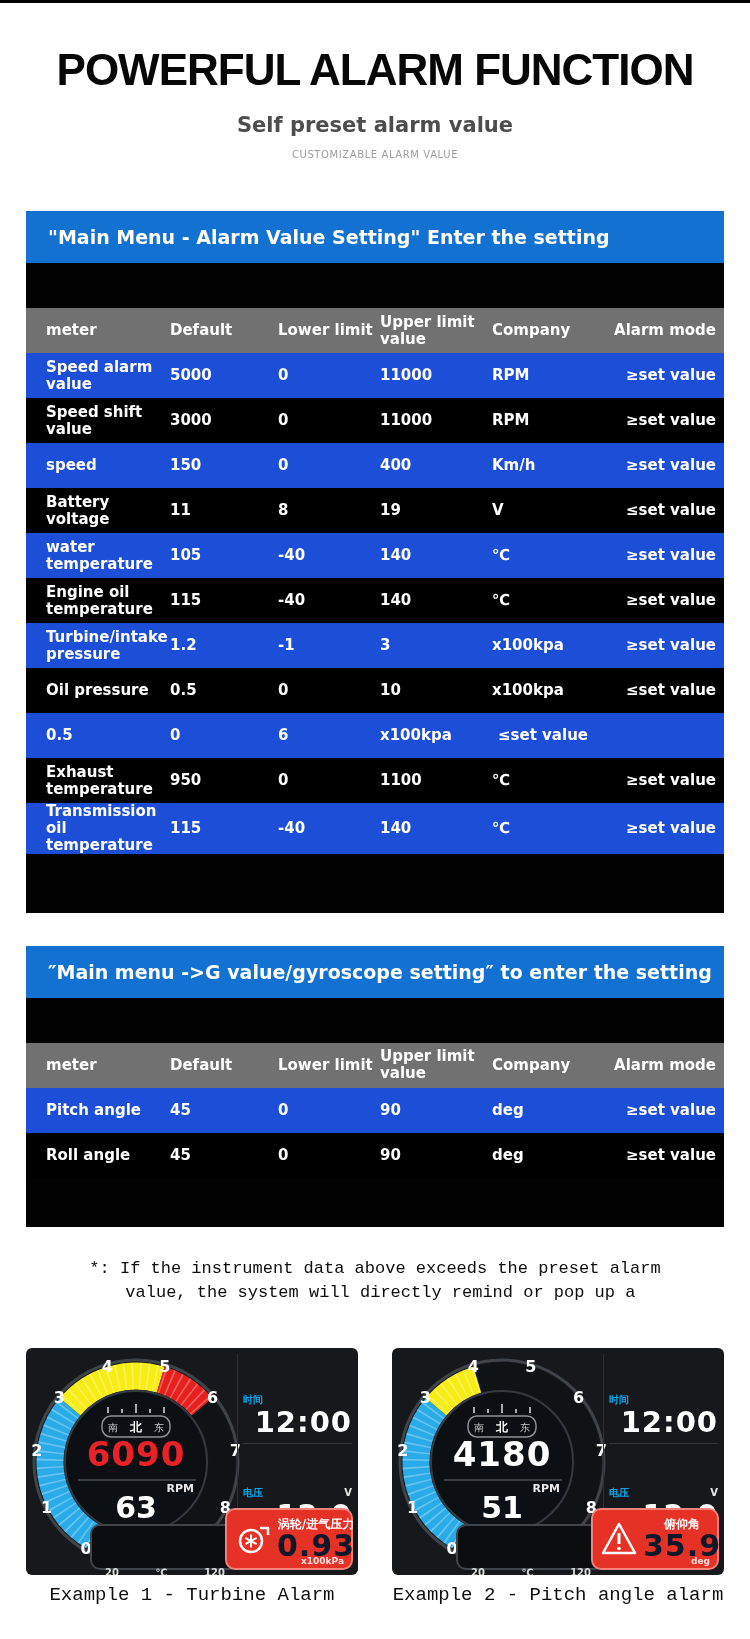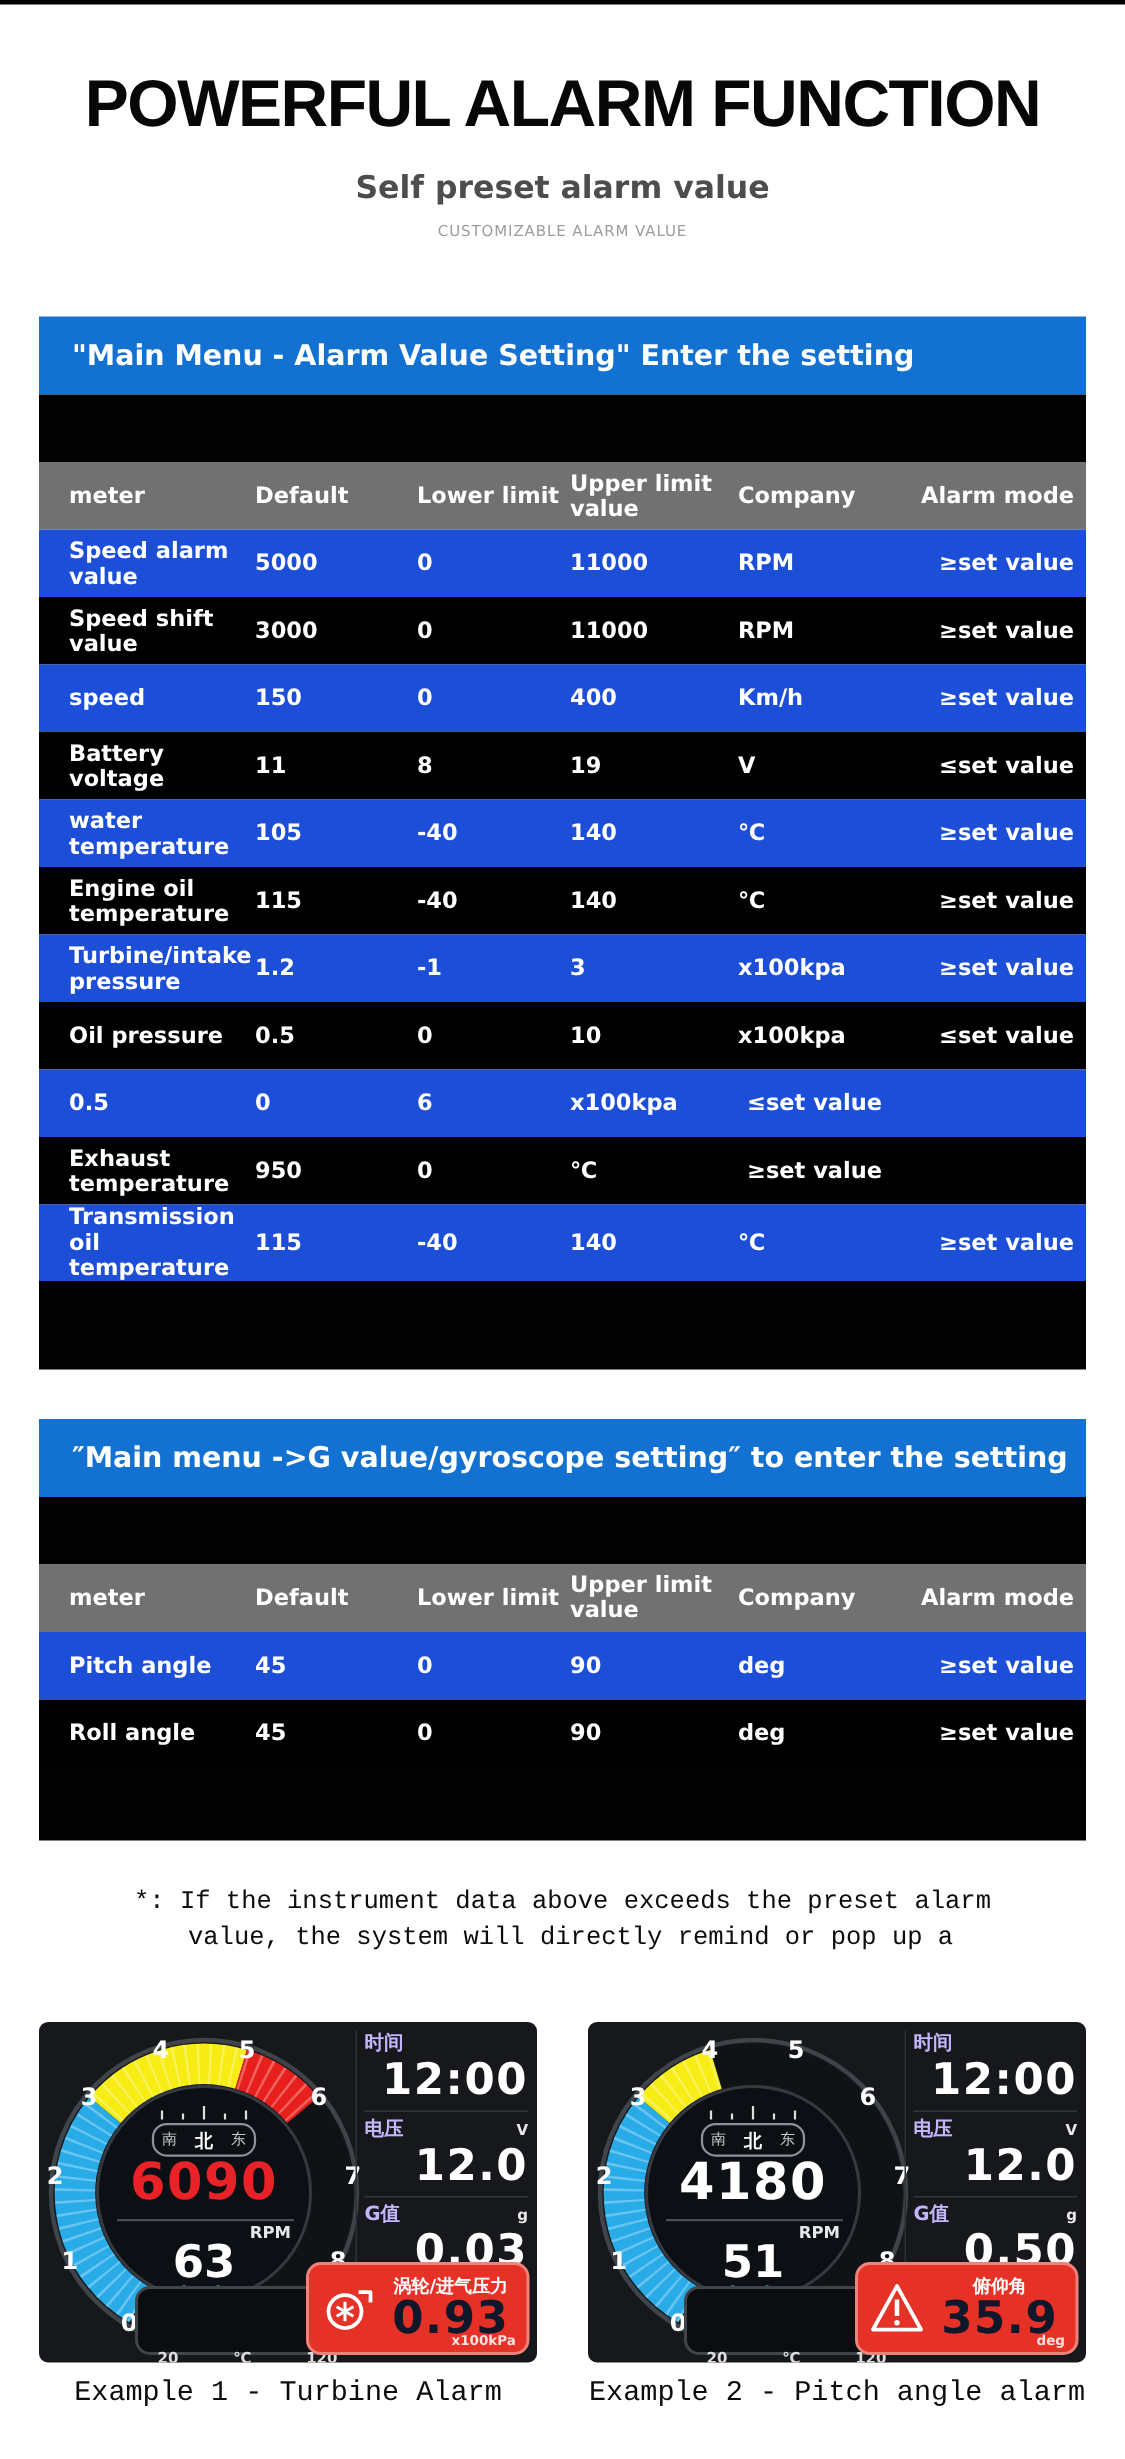--- a/index.html
+++ b/index.html
@@ -42,34 +42,34 @@
   .gauge-wrap{width:332px;}
   .panel{position:relative;width:332px;height:227px;background:#16181b;border-radius:6px;overflow:hidden;}
   .dial-svg{position:absolute;left:0;top:2px;z-index:1;}
   .dnum{fill:#fff;font-size:16px;font-weight:bold;text-anchor:middle;dominant-baseline:central;}
   .vline{position:absolute;left:211px;top:6px;bottom:6px;width:1px;background:#2c3136;z-index:2;}
 
   .ipanel{position:absolute;left:217px;right:6px;top:3px;z-index:2;}
   .isec{padding:2px 0 4px;border-bottom:1px solid #31363b;}
   .isec.last{border-bottom:none;}
   .ilabel-row{display:flex;justify-content:space-between;align-items:baseline;}
-  .ilabel{color:#c4b5fd;font-size:13px;font-weight:bold;}
+  .ilabel{color:#0ea5e9;font-size:10px;font-weight:bold;margin-top:40px;}
   .iunit{color:#e8e8e8;font-size:10px;font-weight:bold;}
   .ivalue{color:#fff;font-size:29px;font-weight:bold;text-align:right;line-height:1.1;letter-spacing:1px;}
 
   .tempbox{position:absolute;left:64px;bottom:5px;width:150px;height:46px;background:#0b0d10;
            border:2px solid #40454b;border-radius:10px;z-index:3;
            display:flex;flex-direction:column;align-items:center;justify-content:space-between;padding:2px 8px;box-sizing:border-box;gap:20px;}
   .tbar{display:flex;gap:1px;width:128px;height:13px;background:#17191c;}
   .seg{flex:1;background:#1d2024;}
   .seg.on{background:#3ec422;}
   .seg.mark{background:#e9e9e9;}
   .tlabels{display:flex;justify-content:space-between;width:120px;color:#ddd;font-size:10px;font-weight:bold;line-height:1;}
 
-  .alarmbox{position:absolute;right:5px;bottom:5px;width:149px;height:62px;background:#e63126;
+  .alarmbox{position:absolute;right:5px;bottom:5px;width:128px;height:62px;background:#e63126;
             border:2px solid #ef837b;border-radius:10px;z-index:4;display:flex;align-items:center;
             gap:4px;padding:2px 6px;box-sizing:border-box;}
   .alarm-icon{flex:0 0 40px;display:flex;align-items:center;justify-content:center;}
   .alarm-col{flex:1;display:flex;flex-direction:column;align-items:center;}
   .alarm-title{color:#fff;font-size:12px;font-weight:bold;white-space:nowrap;line-height:1.2;}
   .alarm-value{color:#0f172a;font-size:30px;font-weight:bold;line-height:1;letter-spacing:1px;}
   .alarm-unit{position:absolute;bottom:2px;right:7px;font-size:9px;color:rgba(255,255,255,.85);font-weight:bold;}
 
   .caption{margin-top:9px;text-align:center;font-family:"Liberation Mono","DejaVu Sans Mono",monospace;
            font-size:19px;color:#0d0d0d;}
@@ -177,20 +177,21 @@
           <div class="cell">0</div>
           <div class="cell">6</div>
           <div class="cell">x100kpa</div>
           <div class="cell">≤set value</div>
         </div>
 
         <div class="trow row-gray">
           <div class="cell">Exhaust temperature</div>
           <div class="cell">950</div>
           <div class="cell">0</div>
+          <div class="cell">1100</div>
           <div class="cell">℃</div>
           <div class="cell">≥set value</div>
         </div>
 
         <div class="trow row-dark">
           <div class="cell">Transmission oil temperature</div>
           <div class="cell">115</div>
           <div class="cell">-40</div>
           <div class="cell">140</div>
           <div class="cell">℃</div>

